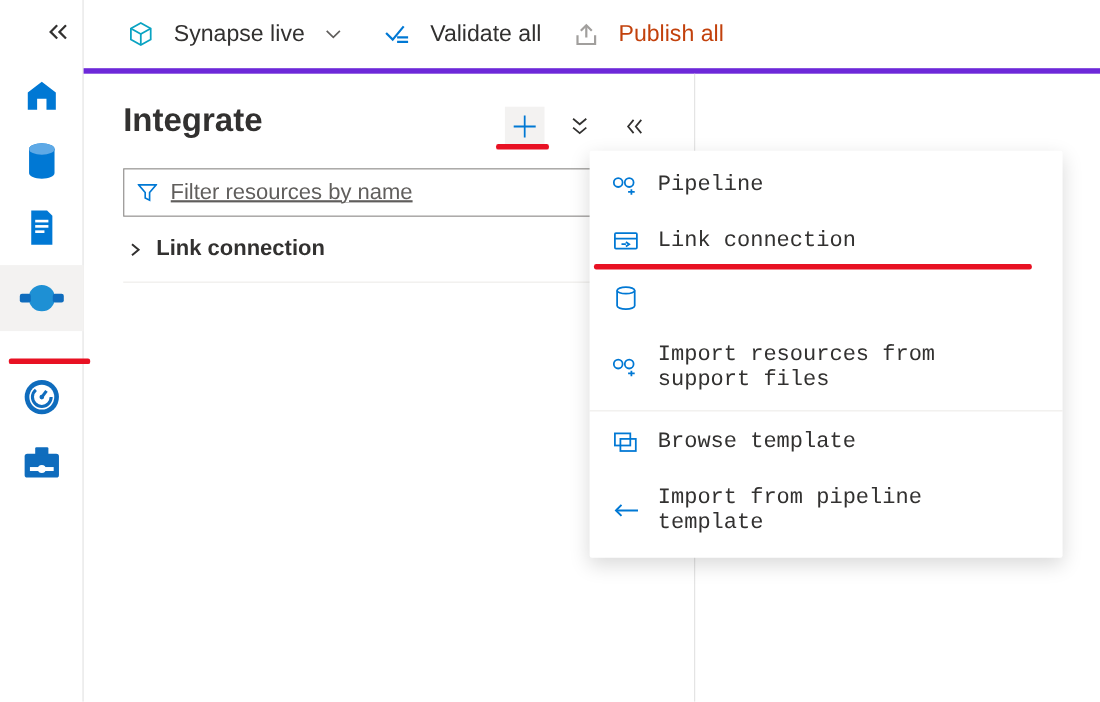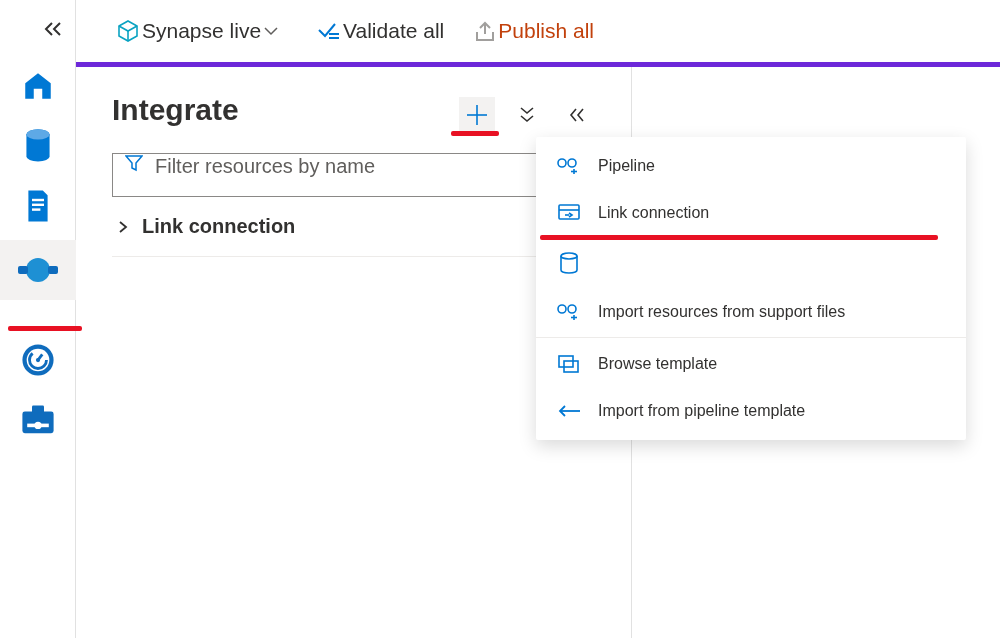--- a/index.html
+++ b/index.html
@@ -49,21 +49,21 @@
 
   
   .toolbar {
     height: 62px;
     display: flex; align-items: center;
     padding-left: 40px;
     border-bottom: none;
     gap: 20px;
     font-size: 21px;
   }
-  .tool-item { display: flex; align-items: center; gap: 2px; cursor: pointer; justify-content: space-between; }
+  .tool-item { display: flex; align-items: center; gap: 18px; cursor: pointer; justify-content: space-between; }
   .tool-item.disabled { color: #c2410c; cursor: default; }
   .chev-small { color: #605e5c; }
 
   
   .body-row { flex: 1; display: flex; border-top: 5px solid #6d28d9; position: relative; }
   .panel-left {
     width: 555px;
     padding: 20px 22px 0 36px;
     position: relative;
   }
@@ -82,23 +82,24 @@
     width: 36px; height: 36px;
     display: flex; align-items: center; justify-content: center;
     cursor: pointer;
     position: relative;
   }
   .icon-btn.hovered { background: #f3f2f1; }
 
   .filter-box {
     width: 100%; height: 44px;
     border: 1px solid #8a8886;
-    display: flex; align-items: flex-start;
+    display: flex; align-items: center;
     padding: 0 12px; gap: 10px;
     color: #605e5c;
+    text-decoration: underline;
   }
   .filter-input {
     border: none; outline: none;
     flex: 1; font-size: 20px; color: #323130;
     background: transparent;
   }
   .filter-input::placeholder { color: #605e5c; }
 
   .tree-item {
     display: flex; align-items: center;
@@ -110,22 +111,23 @@
 
   
   .add-menu {
     position: absolute;
     top: 70px; left: 460px;
     width: 430px;
     background: #fff;
     box-shadow: 0 6px 18px rgba(0,0,0,0.15);
     border-radius: 2px;
     padding: 6px 0;
-    font-size: 16px;
+    font-size: 20px;
     z-index: 10;
+    font-family: Liberation Mono, monospace;
   }
   .menu-item {
     display: flex; align-items: center;
     padding: 14px 20px; gap: 16px;
     cursor: pointer;
     position: relative;
   }
   .menu-divider { height: 1px; background: #edebe9; margin: 2px 0; }
   .menu-icon { width: 26px; display: flex; justify-content: center; color: #0078d4; }
 

